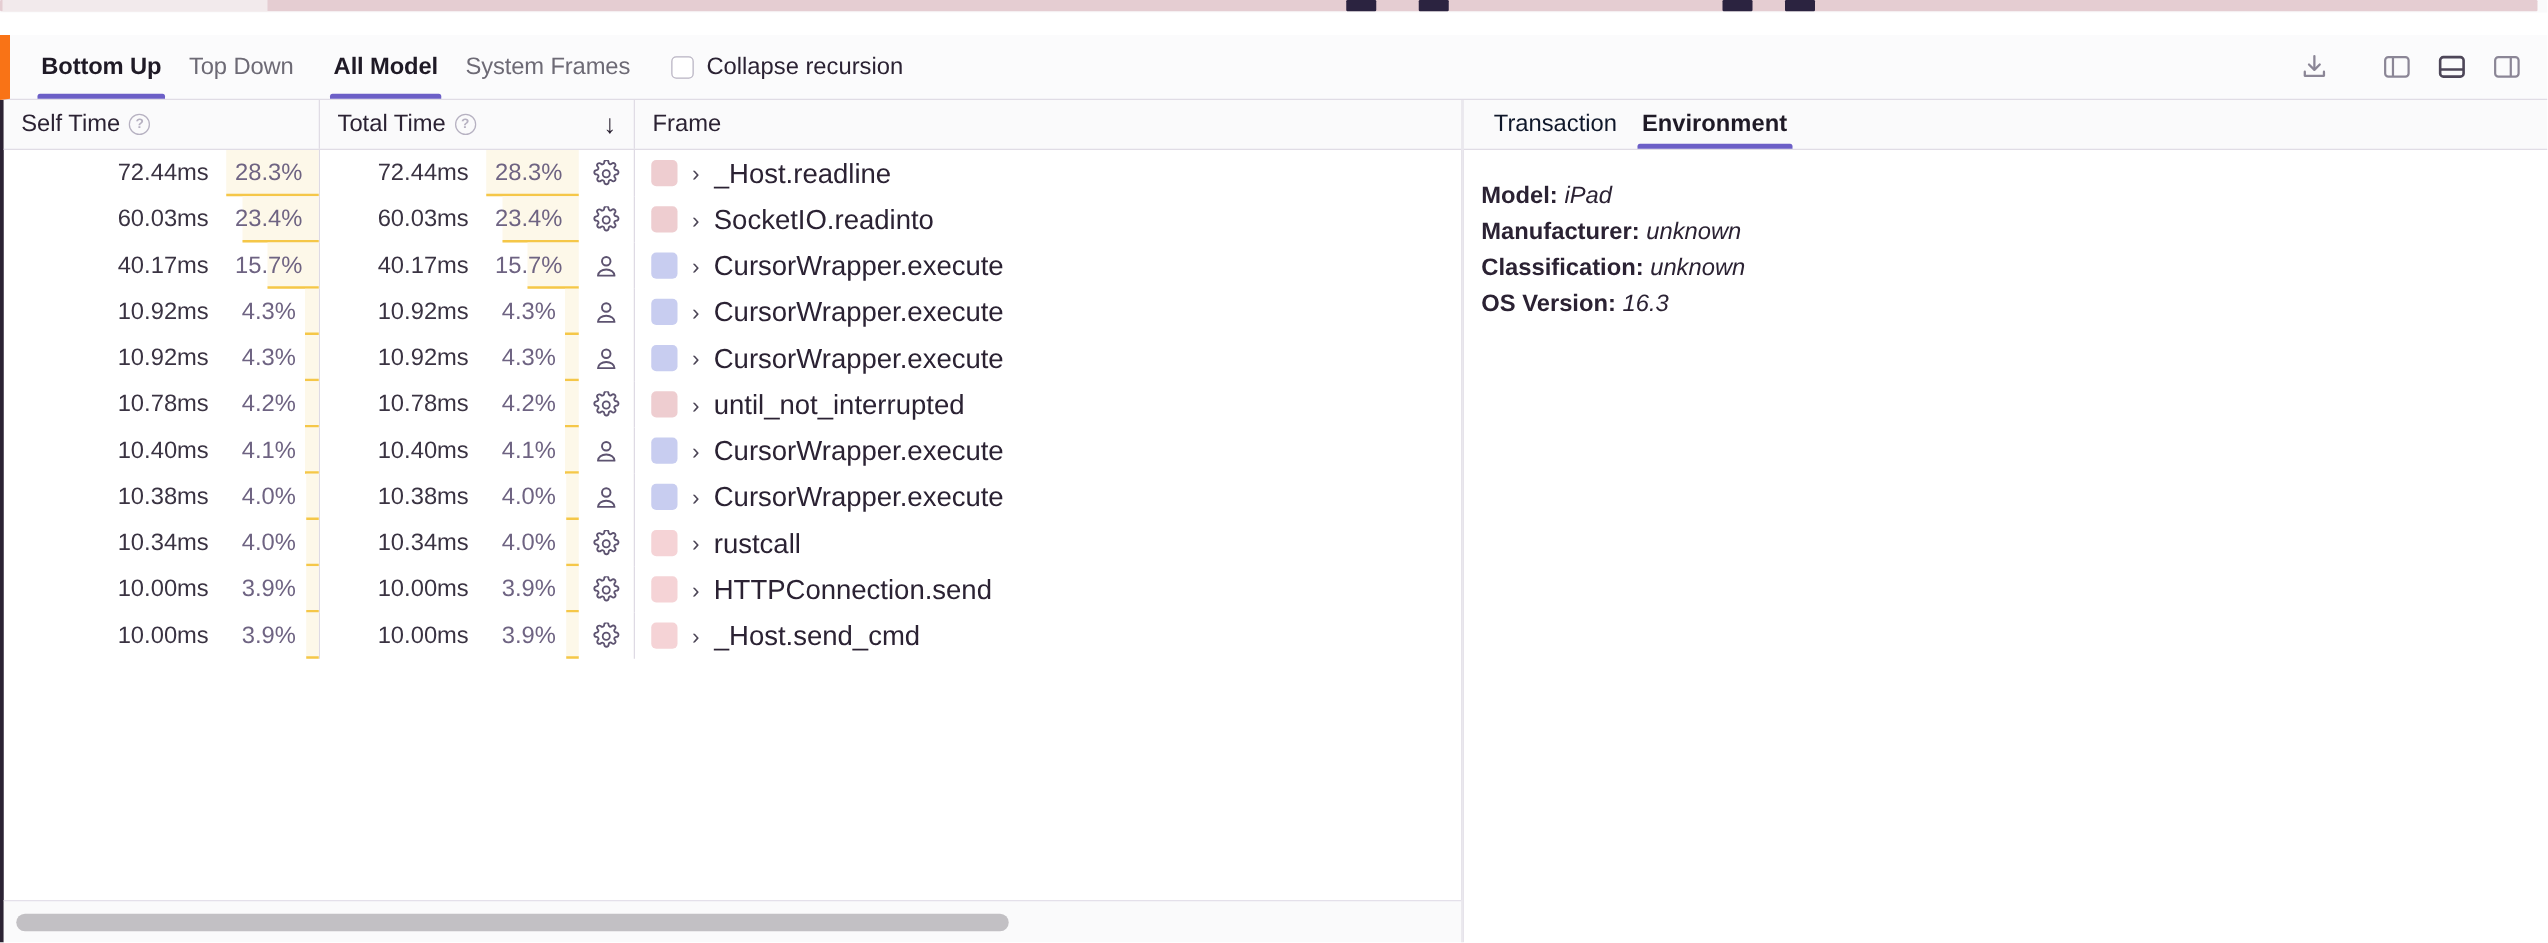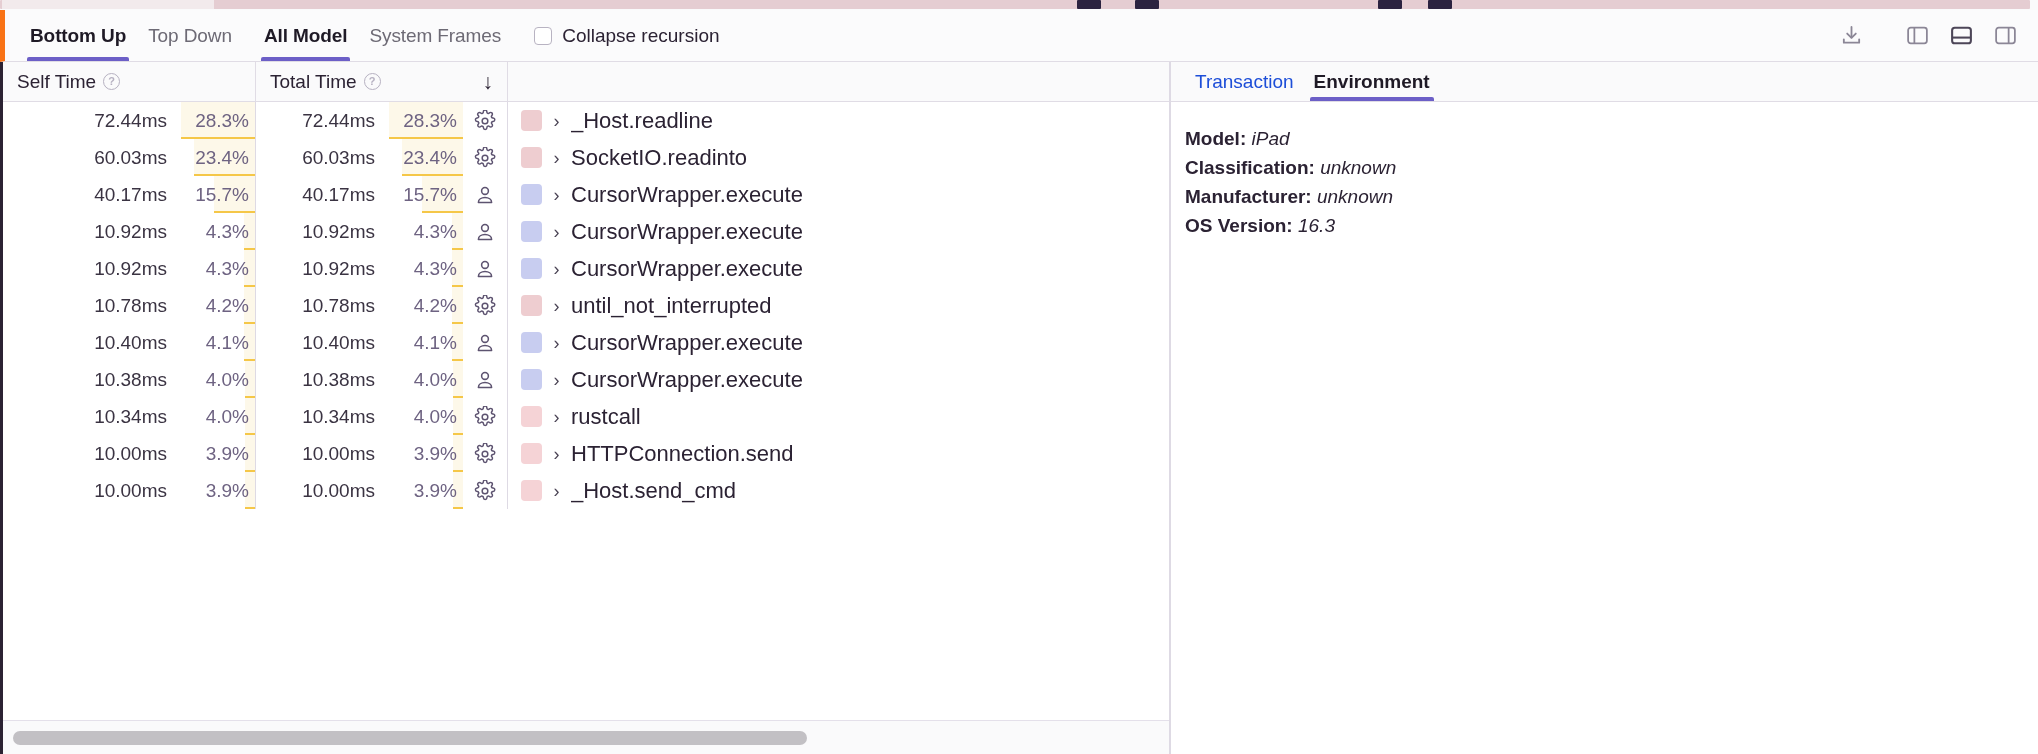--- a/index.html
+++ b/index.html
@@ -54,23 +54,24 @@
   }
 
   
   .toolbar {
     flex: 0 0 52px;
     height: 52px;
     display: flex;
     align-items: center;
     background: #fbfbfc;
     border-bottom: 1px solid #e0dce5;
-    border-left: 5px solid #f97316;
+    border-left: 8px solid #f97316;
     padding-left: 14px;
     position: relative;
+    margin-top: 18px;
   }
   .tb-tabs { display: flex; align-items: center; height: 100%; }
   .tb-tab {
     position: relative;
     height: 100%;
     display: flex;
     align-items: center;
     padding: 0 11px;
     font-size: 19px;
     color: #6d6a75;
@@ -212,21 +213,21 @@
     font-variant-numeric: tabular-nums;
     white-space: nowrap;
   }
   .pctwrap {
     position: relative;
     width: 74px;
     flex: 0 0 74px;
     height: 100%;
     display: flex;
     align-items: center;
-    justify-content: flex-end;
+    justify-content: center;
     padding-right: 6px;
   }
   .pctbar {
     position: absolute;
     right: 0;
     top: 0;
     bottom: 0;
     background: #fdf8e9;
   }
   .pctbar::after {
@@ -322,21 +323,21 @@
     background: #fafafb;
     border-bottom: 1px solid #e0dce5;
     padding-left: 14px;
   }
   .dtab {
     position: relative;
     display: flex;
     align-items: center;
     padding: 0 10px;
     font-size: 19px;
-    color: #1d4ed8;
+    color: #0f172a;
     cursor: pointer;
     white-space: nowrap;
   }
   .dtab.active { color: #1f1a26; font-weight: 700; }
   .dtab.active::after {
     content: "";
     position: absolute;
     left: 6px; right: 6px; bottom: 0;
     height: 4px;
     background: #6c5fc7;
@@ -428,20 +429,23 @@
       <div class="thead">
         <div class="th selftime">
           <span>Self Time</span>
           <span class="qmark">?</span>
         </div>
         <div class="th totaltime">
           <span>Total Time</span>
           <span class="qmark">?</span>
           <span class="sortarrow">↓</span>
         </div>
+        <div class="th frame">
+          <span>Frame</span>
+        </div>
       </div>
 
       <div class="tbody" id="tbody">
           <div class="row">
             <div class="cell-time">
               <span class="dur">72.44ms</span>
               <div class="pctwrap">
                 <div class="pctbar" style="width:74.0px"></div>
                 <span class="pct">28.3%</span>
               </div>
@@ -748,20 +752,20 @@
       <div class="detail-tabs">
         <div class="dtab">
           <span>Transaction</span>
         </div>
         <div class="dtab active">
           <span>Environment</span>
         </div>
       </div>
       <div class="detail-body" id="envbody">
           <div class="kv"><span class="k">Model:</span> <span class="v">iPad</span></div>
+          <div class="kv"><span class="k">Manufacturer:</span> <span class="v">unknown</span></div>
           <div class="kv"><span class="k">Classification:</span> <span class="v">unknown</span></div>
-          <div class="kv"><span class="k">Manufacturer:</span> <span class="v">unknown</span></div>
           <div class="kv"><span class="k">OS Version:</span> <span class="v">16.3</span></div>
         </div>
     </div>
 
   </div>
 </div>
 
 </body></html>

